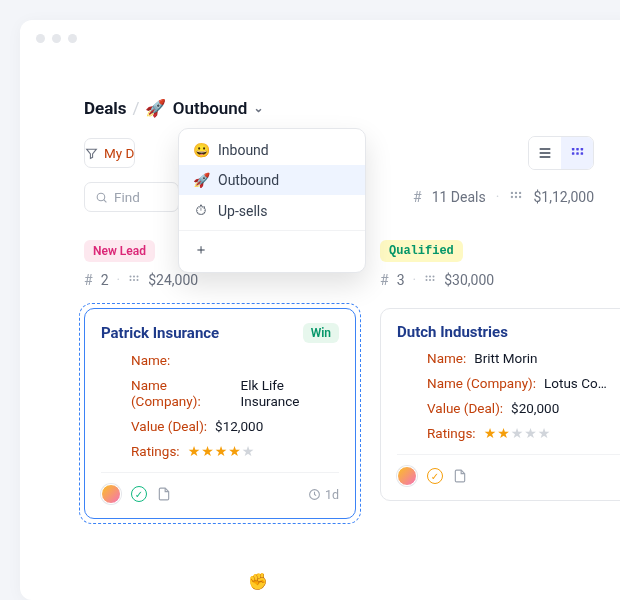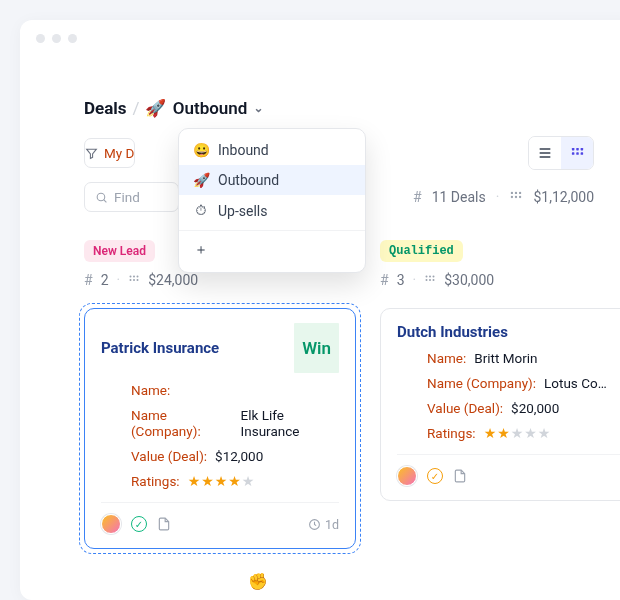--- a/index.html
+++ b/index.html
@@ -36,21 +36,21 @@
 .badge-green { background: #fef9c3; color: #059669; font-family: Liberation Mono, monospace; }
 .col-actions { margin-left: auto; display: flex; gap: 12px; color: #9ca3af; font-size: 16px; }
 .plus-btn, .grip-btn { cursor: pointer; }
 .col-sub { margin-top: 10px; color: #6b7280; font-size: 14px; display: flex; align-items: center; gap: 8px; }
 .col-sub .hash { color: #9ca3af; }
 .card { margin-top: 20px; border: 1px solid #e5e7eb; border-radius: 10px; padding: 14px 16px; }
 .card.selected { border: 1.5px solid #3b82f6; border-radius: 10px; position: relative; }
 .card.selected::before { content: ""; position: absolute; inset: -6px; border: 1.5px dashed #3b82f6; border-radius: 13px; pointer-events: none; }
 .card-title-row { display: flex; align-items: center; }
 .card-title { color: #1e3a8a; font-weight: 700; font-size: 15px; }
-.win-badge { margin-left: auto; font-size: 17px; font-weight: 600; color: #059669; background: #e7f7ed; padding: 15px 8px; border-radius: 1px; }
+.win-badge { margin-left: auto; font-size: 12px; font-weight: 600; color: #059669; background: #e7f7ed; padding: 3px 8px; border-radius: 6px; }
 .field { display: flex; gap: 8px; font-size: 13.5px; margin-top: 9px; align-items: baseline; }
 .field-label { color: #c2410c; margin-left: 30px; }
 .field-val { color: #111827; }
 .stars { color: #f59e0b; letter-spacing: 1px; font-size: 14px; }
 .stars .empty { color: #d1d5db; }
 .card-foot { display: flex; align-items: center; gap: 10px; margin-top: 13px; padding-top: 11px; border-top: 1px solid #f1f2f4; }
 .avatar { width: 20px; height: 20px; border-radius: 50%; background: linear-gradient(135deg,#fbbf24,#f472b6); border: 1px solid #fff; box-shadow: 0 0 0 1px #e5e7eb; }
 .foot-icon { width: 18px; height: 18px; display: flex; align-items: center; justify-content: center; color: #6b7280; }
 .foot-icon.ok { color: #10b981; border: 1.4px solid #10b981; border-radius: 50%; font-size: 10px; width: 16px; height: 16px; }
 .foot-icon.warn { color: #f59e0b; border: 1.4px solid #f59e0b; border-radius: 50%; font-size: 10px; width: 16px; height: 16px; }

